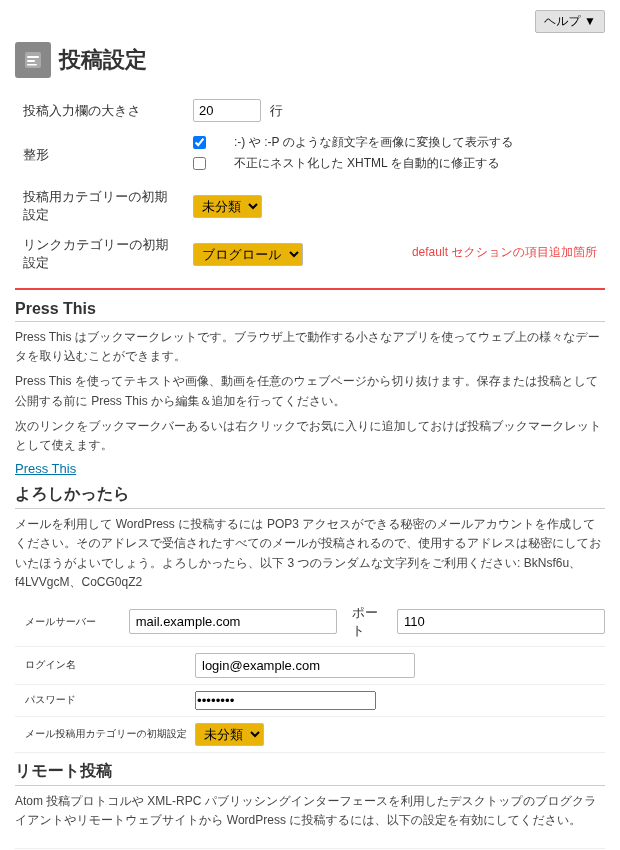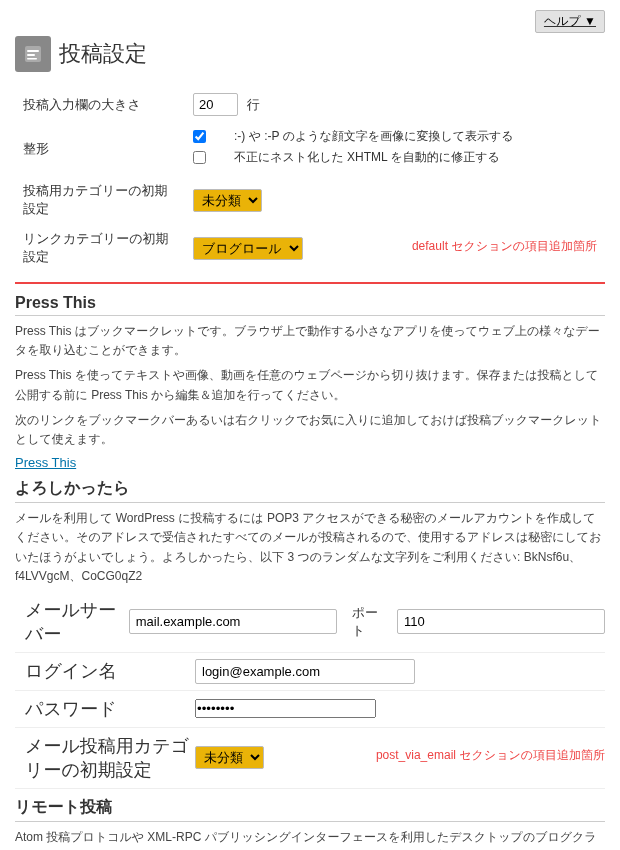--- a/index.html
+++ b/index.html
@@ -13,22 +13,21 @@
     }
     .wrap {
       background: #fff;
       padding: 10px 15px 20px 15px;
       margin: 0;
       position: relative;
     }
     .top-bar {
       display: flex;
       justify-content: flex-end;
-      margin-bottom: 3px;
-      text-decoration: underline;
+      margin-bottom: 9px;
     }
     .help-btn {
       background: #e3e3e3;
       border: 1px solid #bbb;
       padding: 2px 8px;
       font-size: 12px;
       cursor: pointer;
       border-radius: 2px;
     }
     .page-title {
@@ -43,21 +42,21 @@
       border-radius: 3px;
       margin-right: 8px;
       display: flex;
       align-items: center;
       justify-content: center;
       color: #fff;
       font-size: 18px;
     }
     .page-title h1 {
       font-size: 22px;
-      font-weight: normal;
+      font-weight: bold;
       color: #333;
     }
     .settings-table {
       width: 100%;
       border-collapse: collapse;
       margin-bottom: 10px;
     }
     .settings-table td {
       padding: 6px 8px;
       vertical-align: middle;
@@ -67,21 +66,21 @@
       font-size: 13px;
       color: #333;
     }
     .settings-table input[type="text"],
     .settings-table input[type="number"] {
       border: 1px solid #bbb;
       padding: 3px 5px;
       font-size: 13px;
       border-radius: 2px;
     }
-    .num-input { width: 45px; }
+    .num-input { width: 68px; }
     .suffix { margin-left: 5px; font-size: 13px; }
     .checkbox-row { display: flex; align-items: center; margin-bottom: 4px; gap: 23px; }
     .checkbox-row input { margin-right: 5px; }
     select {
       border: 1px solid #bbb;
       padding: 2px 4px;
       font-size: 13px;
       border-radius: 2px;
       background: #eab308;
     }
@@ -117,21 +116,21 @@
       font-size: 13px;
     }
     .field-row {
       display: flex;
       align-items: center;
       padding: 6px 0;
       border-bottom: 1px solid #eee;
     }
     .field-label {
       width: 180px;
-      font-size: 18px;
+      font-size: 10px;
       color: #333;
       padding-left: 10px;
     }
     .field-value {
       flex: 1;
     }
     .field-value input[type="text"] {
       width: 220px;
       border: 1px solid #bbb;
       padding: 4px 6px;
@@ -249,21 +248,20 @@
     </div>
   </div>
 
   <div class="field-row">
     <div class="field-label">メール投稿用カテゴリーの初期設定</div>
     <div class="field-value">
       <div style="display:flex; justify-content:space-between; align-items:center;">
         <select>
           <option>未分類</option>
         </select>
-        <span class="section-label-right">post_via_email セクションの項目追加箇所</span>
       </div>
     </div>
   </div>
 
   
   <h2 class="section-heading mt-8">リモート投稿</h2>
   <p class="section-text">Atom 投稿プロトコルや XML-RPC パブリッシングインターフェースを利用したデスクトップのブログクライアントやリモートウェブサイトから WordPress に投稿するには、以下の設定を有効にしてください。</p>
 
   <div class="field-row">
     

